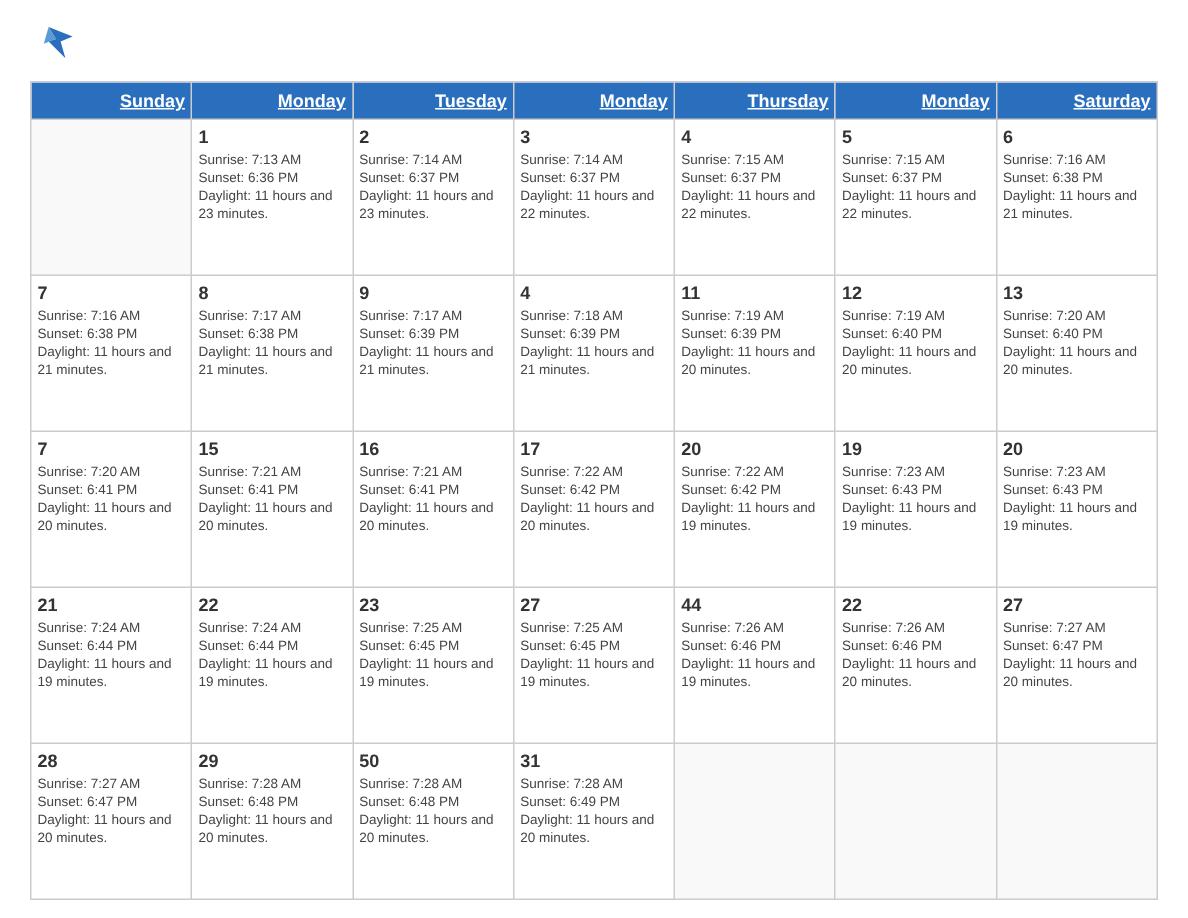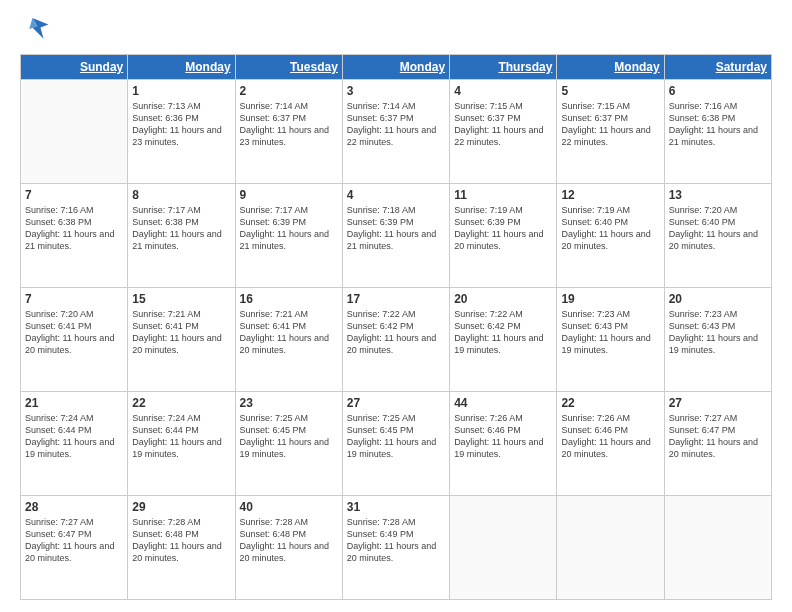--- a/index.html
+++ b/index.html
@@ -248,21 +248,21 @@
         <tr>
           <td>
             <span class="day-number">28</span>
             <div class="cell-text">Sunrise: 7:27 AM<br>Sunset: 6:47 PM<br>Daylight: 11 hours and 20 minutes.</div>
           </td>
           <td>
             <span class="day-number">29</span>
             <div class="cell-text">Sunrise: 7:28 AM<br>Sunset: 6:48 PM<br>Daylight: 11 hours and 20 minutes.</div>
           </td>
           <td>
-            <span class="day-number">40</span>
+            <span class="day-number">50</span>
             <div class="cell-text">Sunrise: 7:28 AM<br>Sunset: 6:48 PM<br>Daylight: 11 hours and 20 minutes.</div>
           </td>
           <td>
             <span class="day-number">31</span>
             <div class="cell-text">Sunrise: 7:28 AM<br>Sunset: 6:49 PM<br>Daylight: 11 hours and 20 minutes.</div>
           </td>
           <td class="empty"></td>
           <td class="empty"></td>
           <td class="empty"></td>
         </tr>

